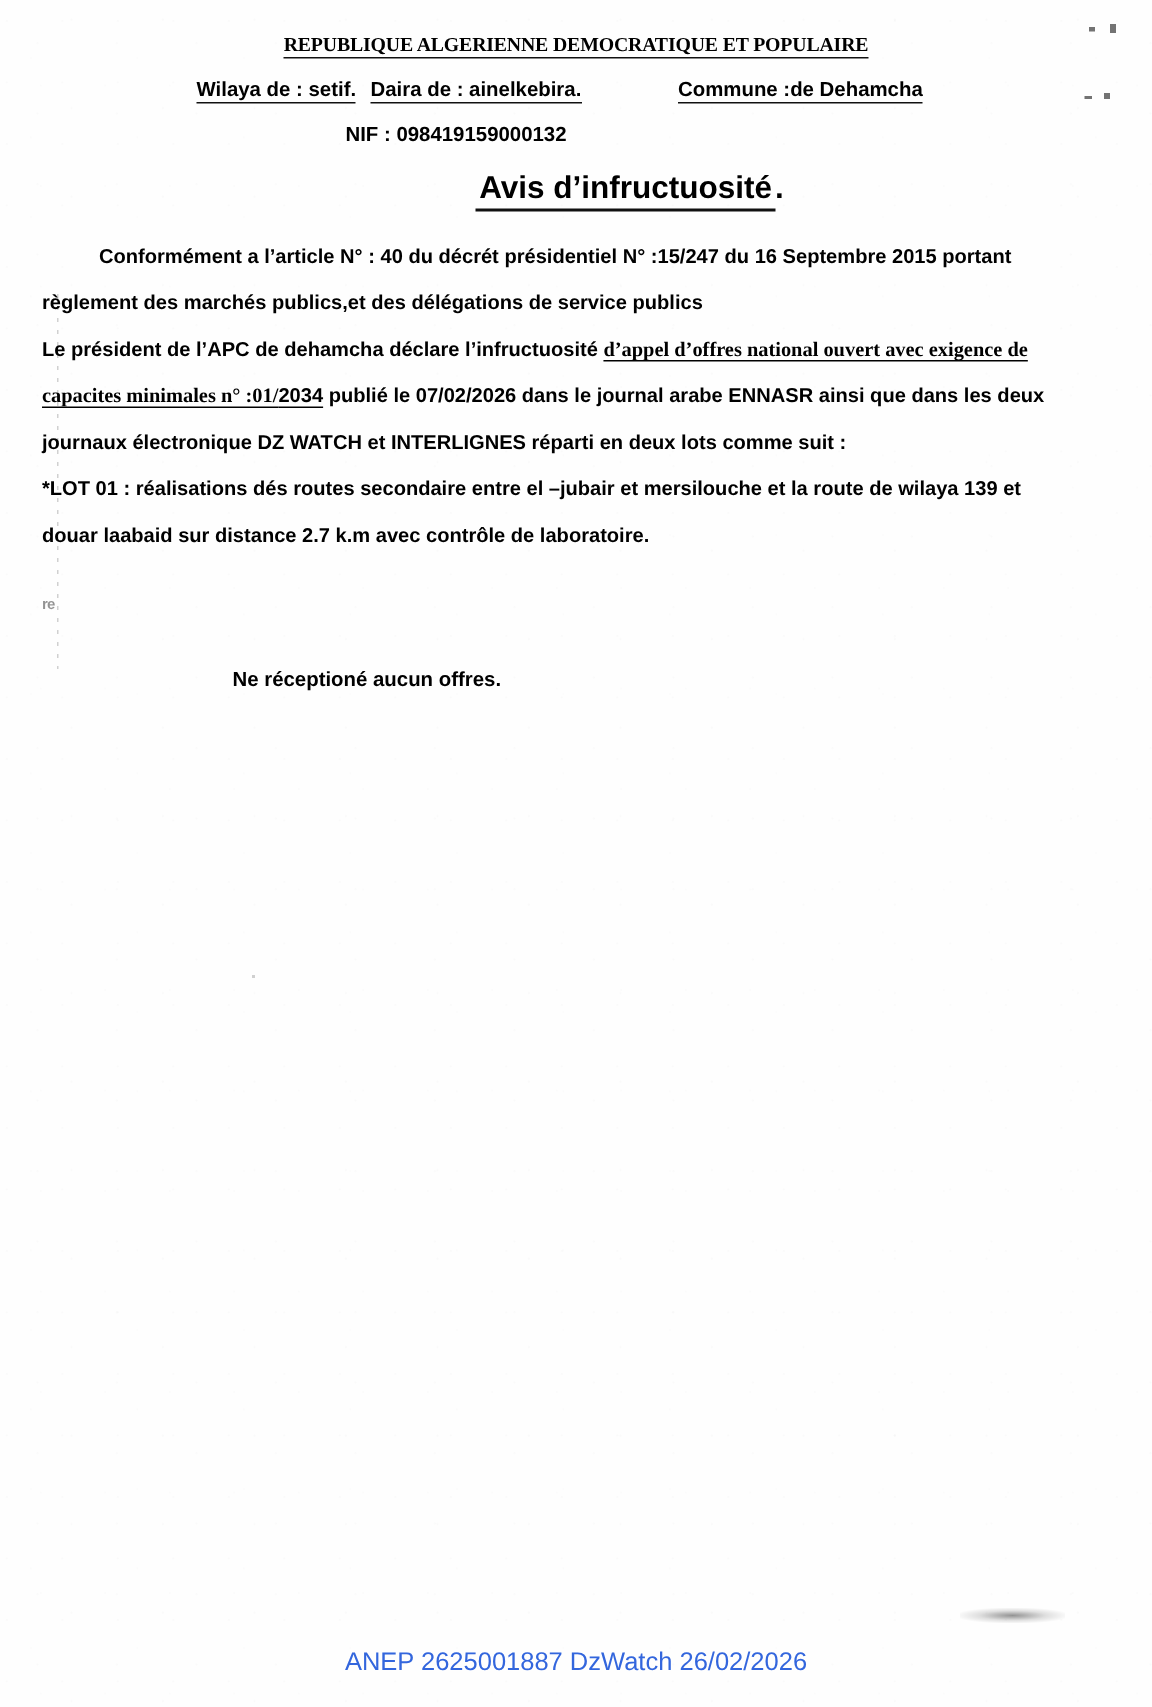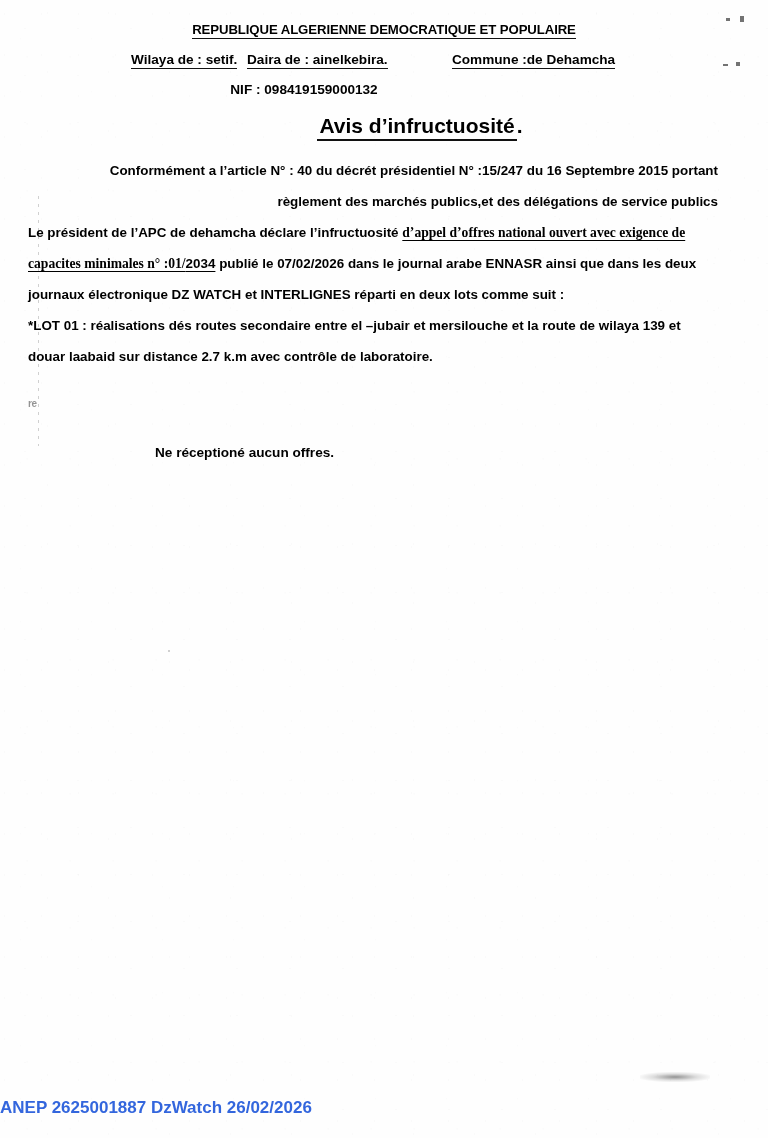--- a/index.html
+++ b/index.html
@@ -65,20 +65,21 @@
   
   .hdr-republic {
     position: absolute;
     top: 22px;
     left: 0;
     width: 768px;
     text-align: center;
     font-size: 13.2px;
     font-weight: bold;
     letter-spacing: -0.1px;
+    font-family: Liberation Serif, serif;
   }
   .hdr-republic span {
     border-bottom: 1.6px solid #111;
     padding-bottom: 1px;
   }
 
   .hdr-row {
     position: absolute;
     top: 52px;
     left: 0;
@@ -130,21 +131,21 @@
     left: 28px;
     width: 690px;
     font-size: 13.4px;
     font-weight: bold;
     line-height: 31px;
   }
   .body-block p {
     margin: 0;
     white-space: normal;
   }
-  .p-indent { text-indent: 38px; text-align: right; }
+  .p-indent { text-indent: 38px; }
   .u { text-decoration: underline; text-underline-offset: 2.5px; }
   .serifish {
     font-family: "Liberation Serif", serif;
     font-weight: bold;
     font-size: 13.6px;
   }
 
   .closing {
     position: absolute;
     top: 445px;
@@ -163,23 +164,23 @@
     color: rgba(0,0,0,0.42);
     letter-spacing: -0.5px;
   }
 
   
   .footer-anep {
     position: absolute;
     top: 1098px;
     left: 0;
     width: 768px;
-    text-align: left;
+    text-align: center;
     font-size: 17px;
-    font-weight: bold;
+    font-weight: normal;
     color: #3366dd;
   }
 </style>
 </head>
 <body>
 
 <div id="page">
 
   <div class="scan-noise"></div>
   <div class="fold-line"></div>

